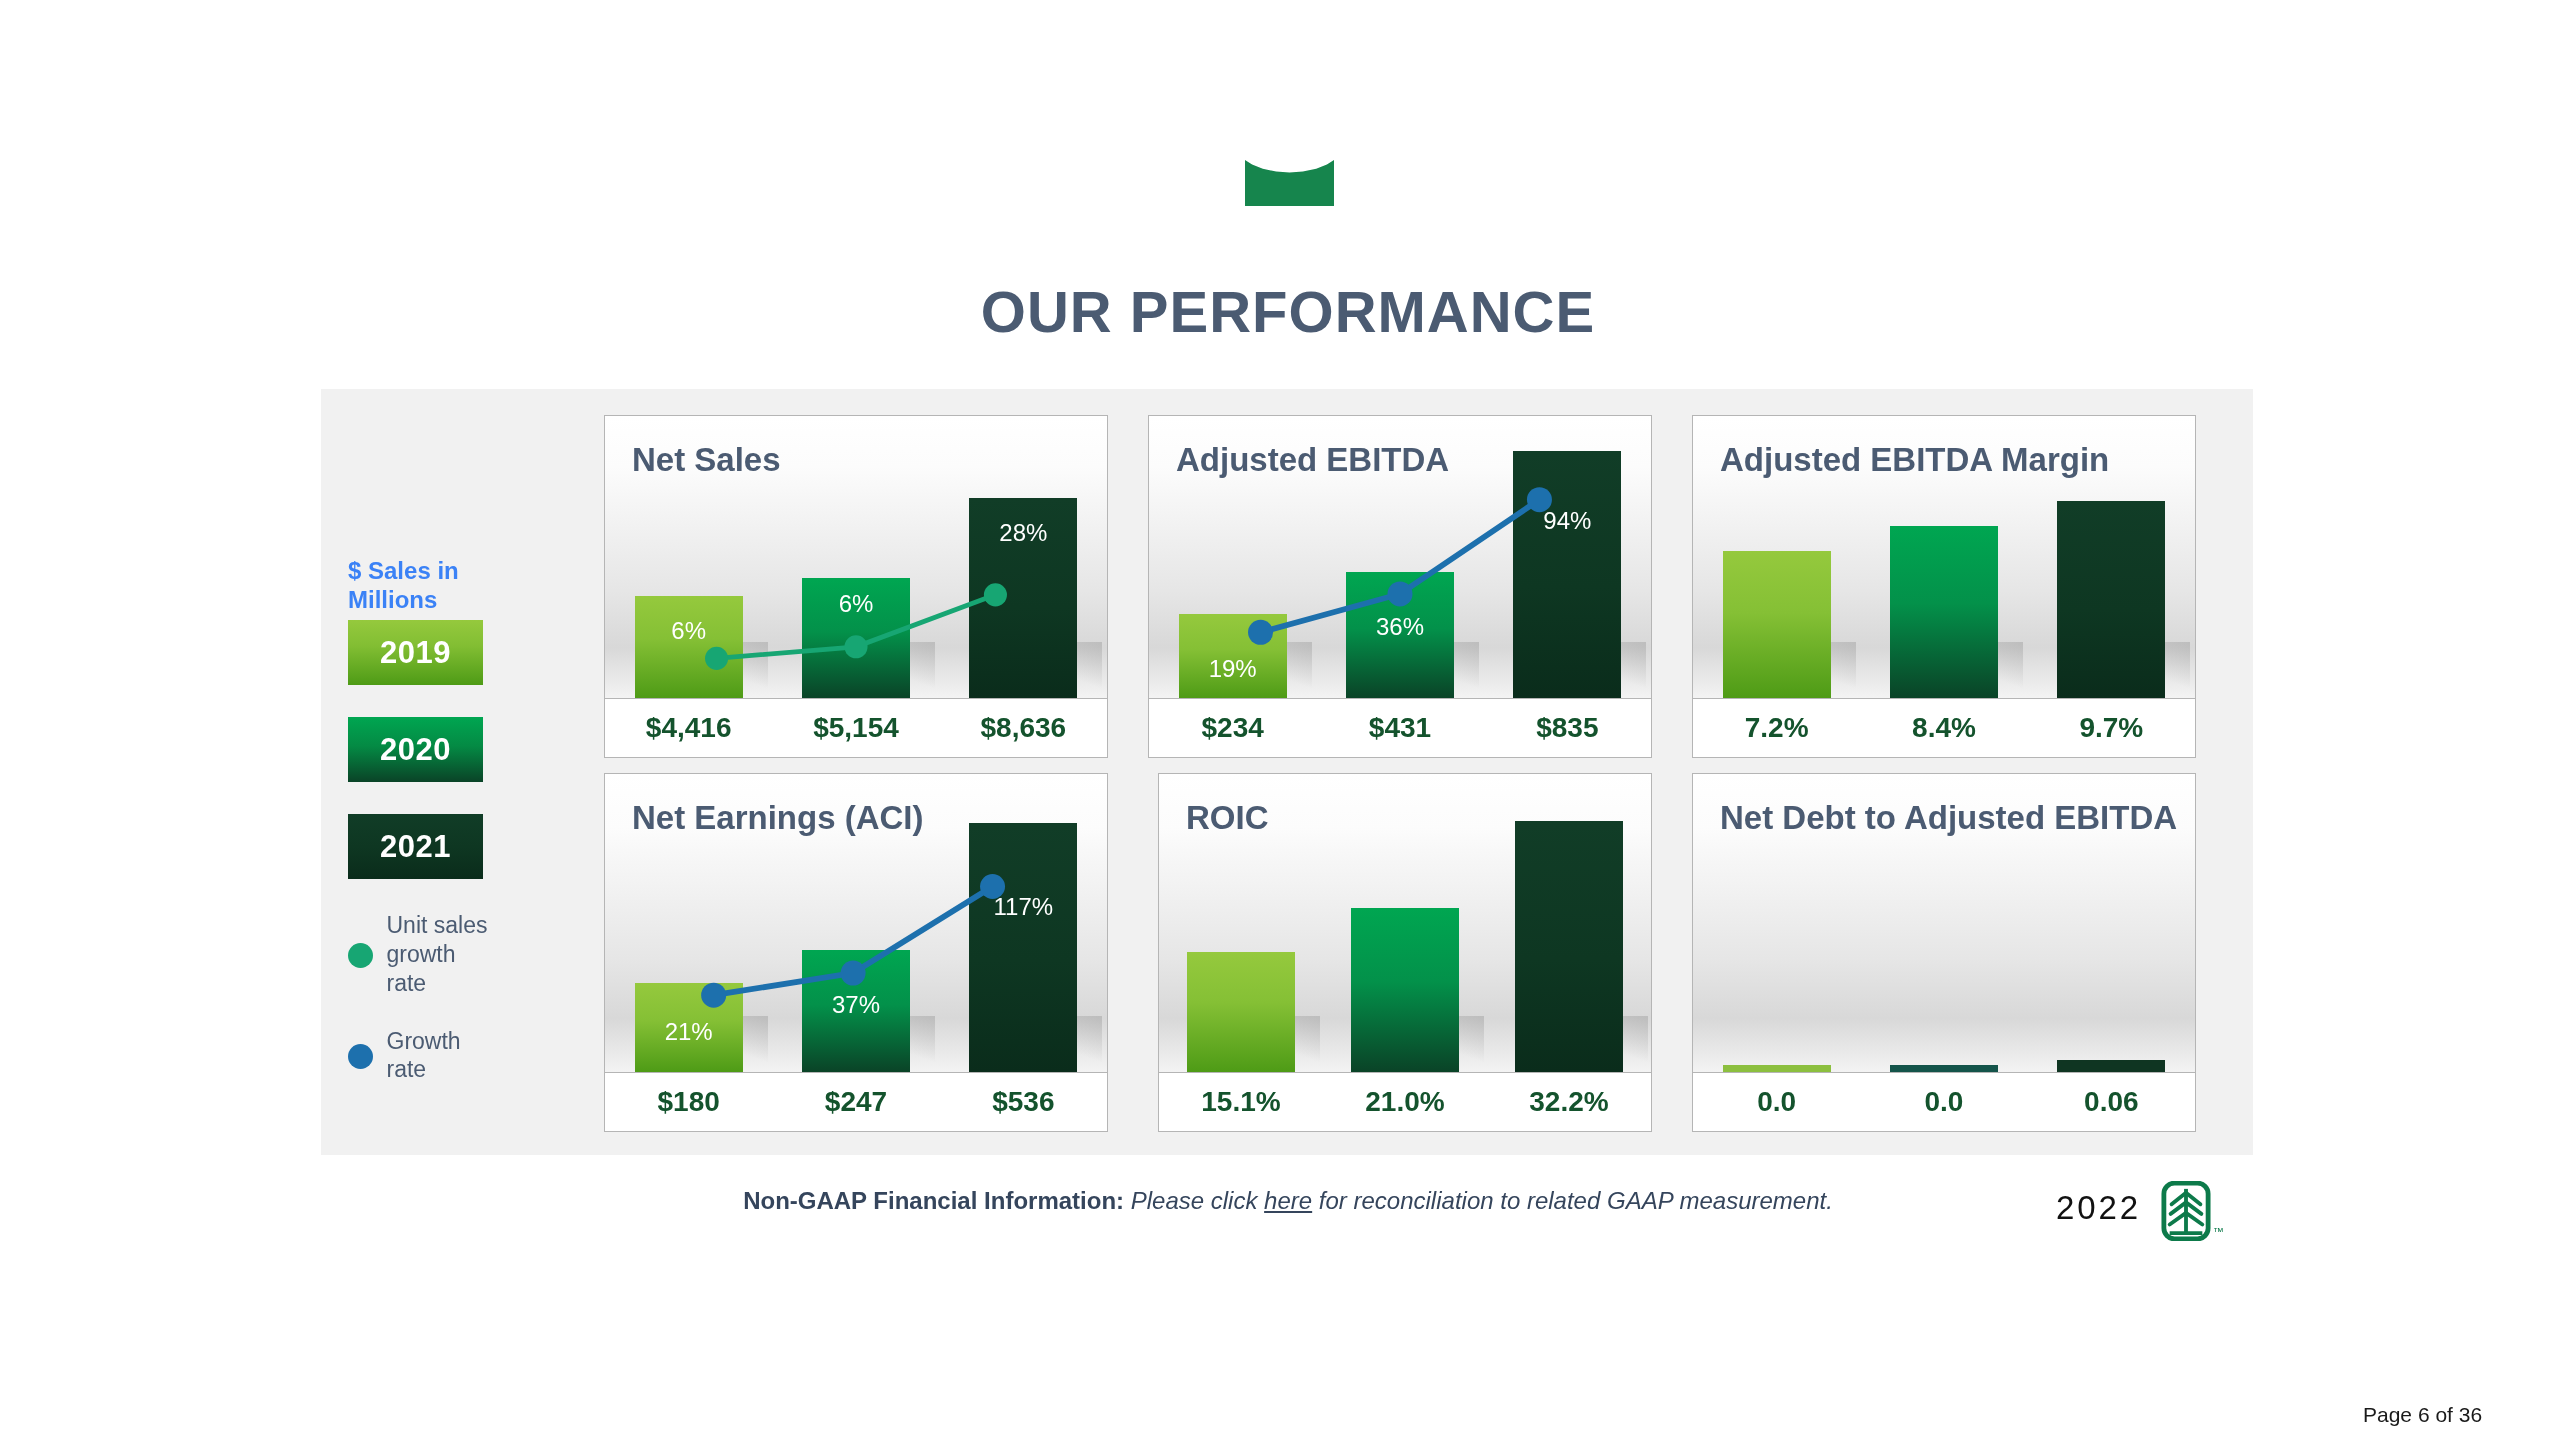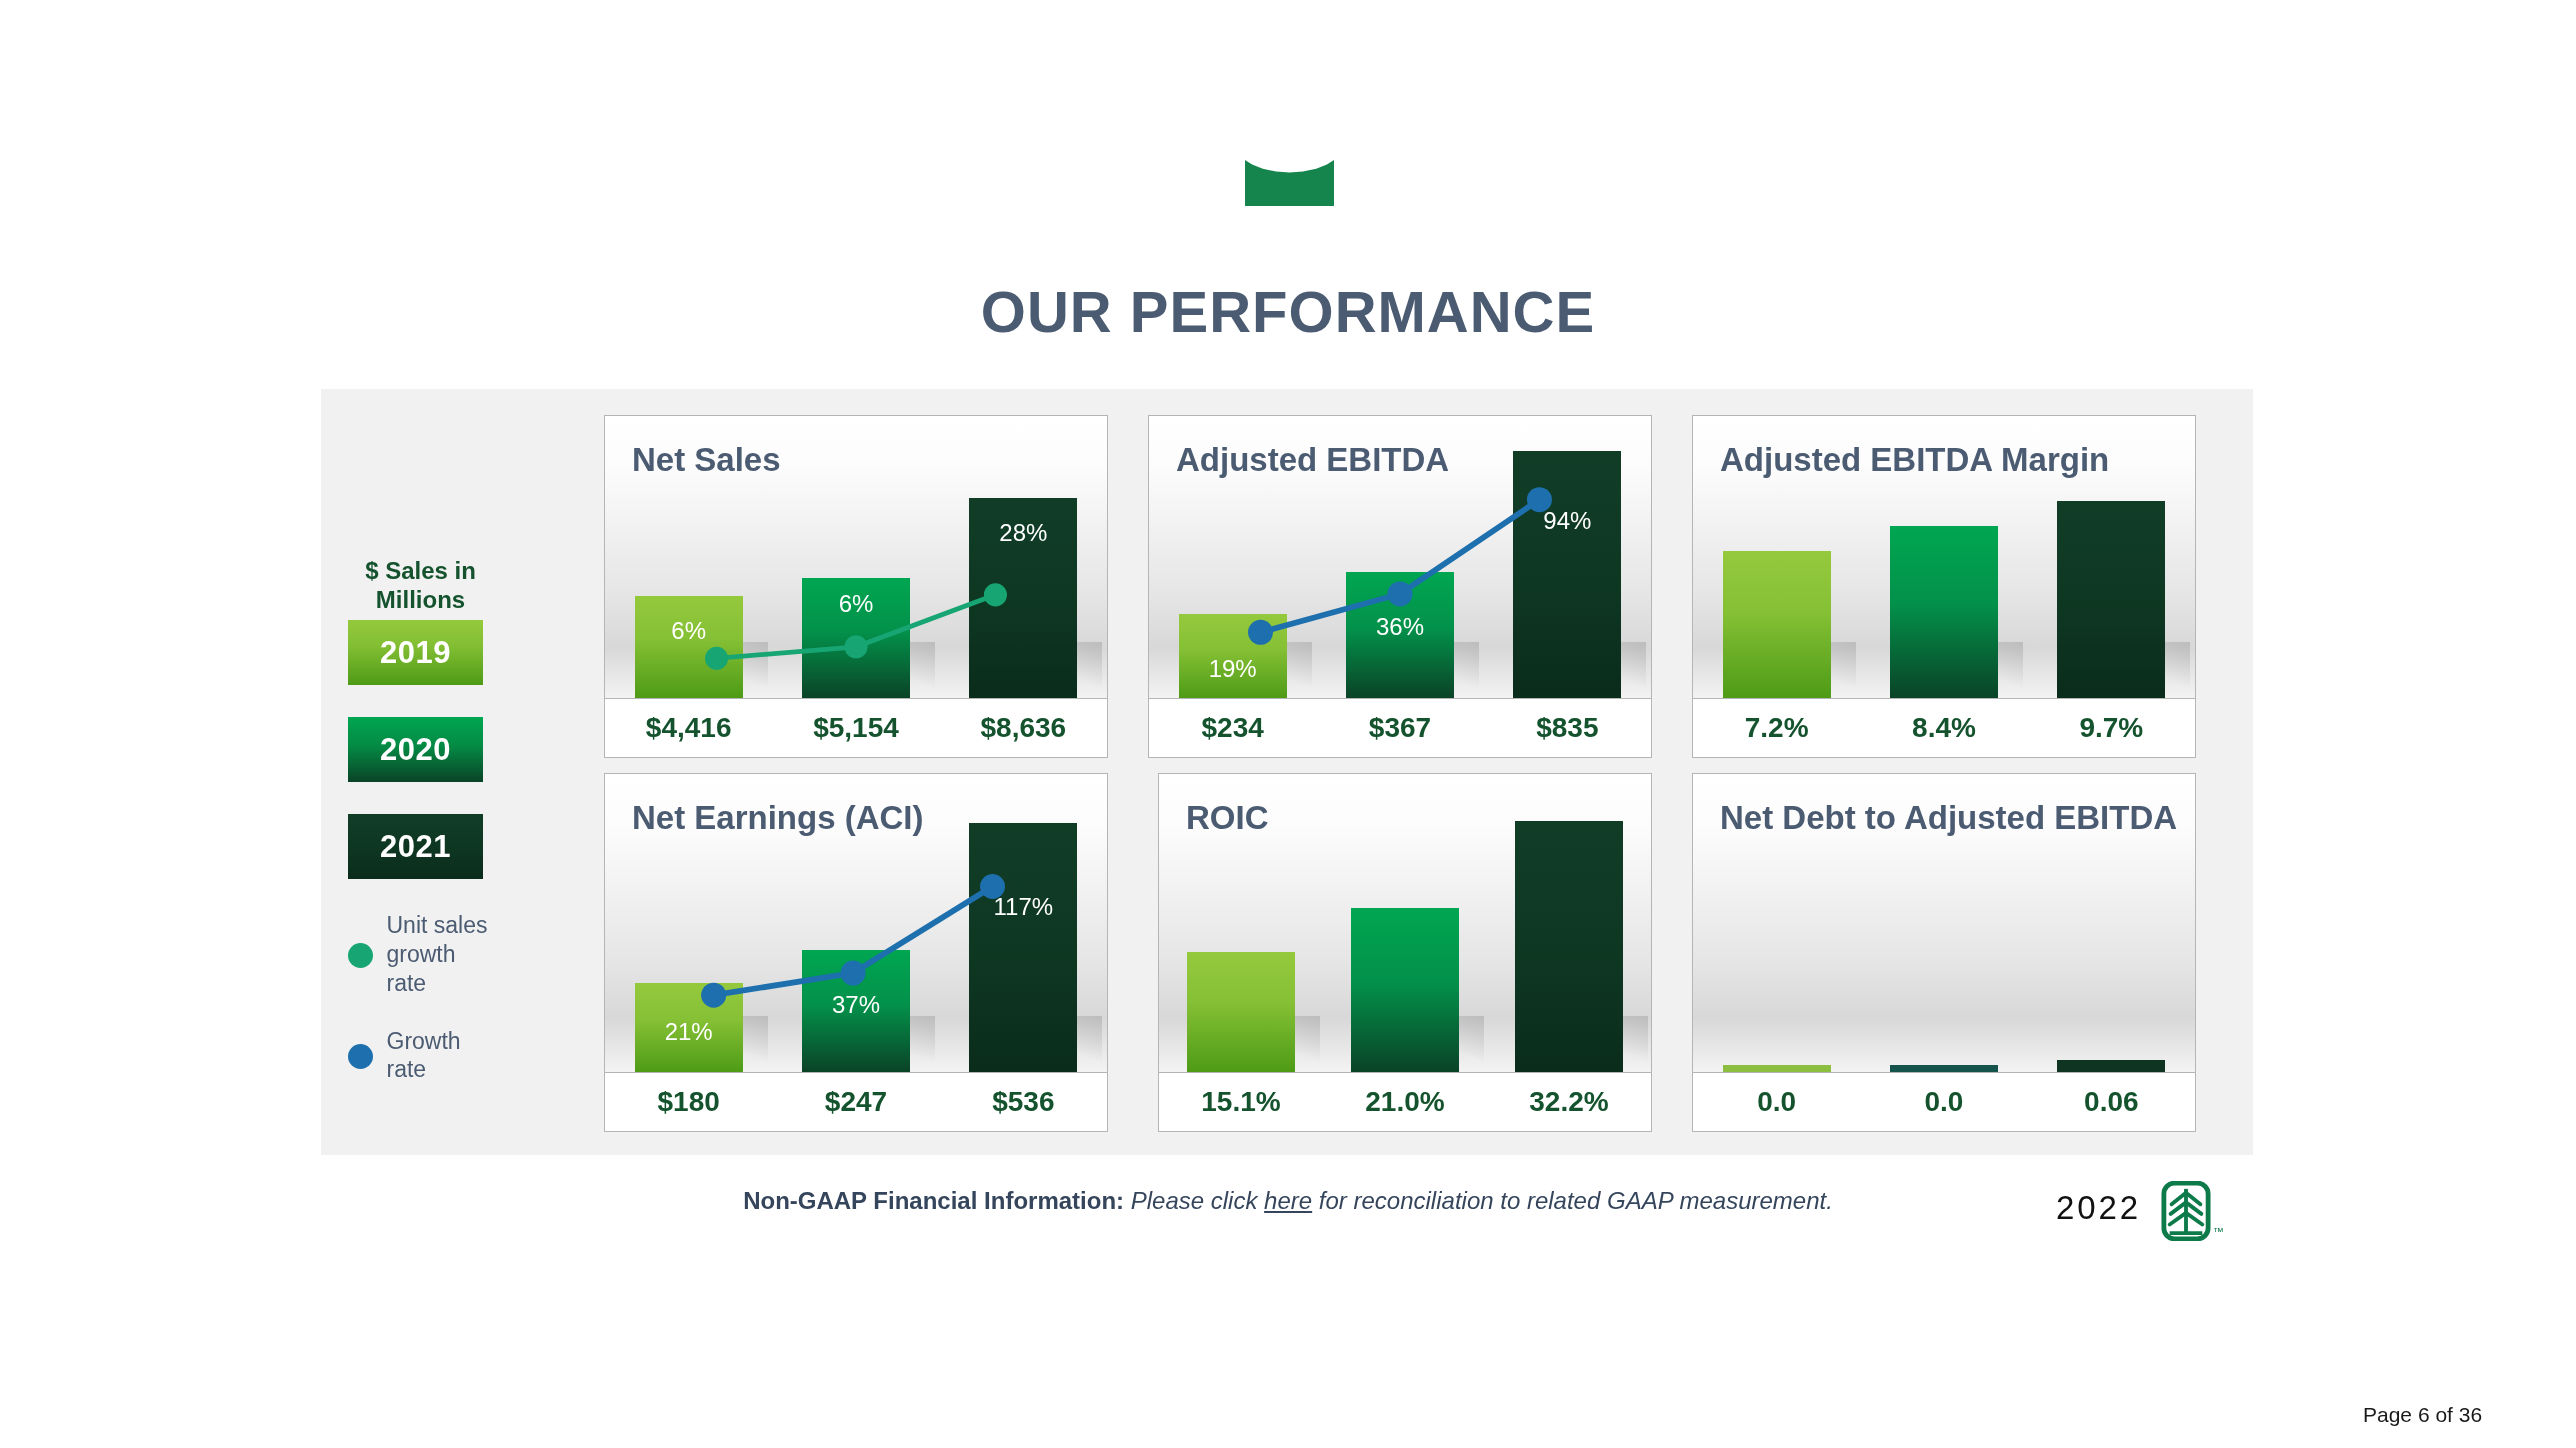--- a/index.html
+++ b/index.html
@@ -31,22 +31,22 @@
     width: 1932px; height: 766px;
     background: #f1f1f1;
   }
 
   
   .legend-col {
     position: absolute; left: 348px; top: 556px;
     width: 145px;
   }
   .legend-caption {
-    font-size: 24px; font-weight: bold; color: #14532d;
-    text-align: center; line-height: 1.22; margin-bottom: 5.8px;
+    font-size: 24px; font-weight: bold; color: #3b82f6;
+    line-height: 1.22; margin-bottom: 5.8px;
   }
   .year-chip {
     width: 135px; height: 65px; margin-bottom: 32px;
     display: flex; align-items: center; justify-content: center;
     color: #ffffff; font-size: 31px; font-weight: bold;
     letter-spacing: 0.5px;
   }
   .year-chip.y2019 { background: linear-gradient(180deg,#95c93d 0%, #82be33 40%, #4e9b16 100%); }
   .year-chip.y2020 { background: linear-gradient(180deg,#00a651 0%, #048a44 45%, #0a4327 100%); }
   .year-chip.y2021 { background: linear-gradient(180deg,#113d27 0%, #0e3722 50%, #0a2c1b 100%); }
@@ -218,21 +218,21 @@
       </div>
       <svg class="spark" viewBox="0 0 522 293" preserveAspectRatio="none">
         <polyline points="116,225 261,185 406,87" fill="none" stroke="#1d70ad" stroke-width="6"></polyline>
         <circle cx="116" cy="225" r="13" fill="#1d70ad"></circle>
         <circle cx="261" cy="185" r="13" fill="#1d70ad"></circle>
         <circle cx="406" cy="87" r="13" fill="#1d70ad"></circle>
       </svg>
     </div>
     <div class="panel-values">
       <div>$234</div>
-      <div>$367</div>
+      <div>$431</div>
       <div>$835</div>
     </div>
   </div>
 
   <div class="panel" style="left:1692px; top:415px; width:504px; height:343px;">
     <div class="panel-chart">
       <div class="panel-title">Adjusted EBITDA Margin</div>
       <div class="bars">
         <div class="bar-slot">
             <div class="bar c1" style="height:147px"></div>

